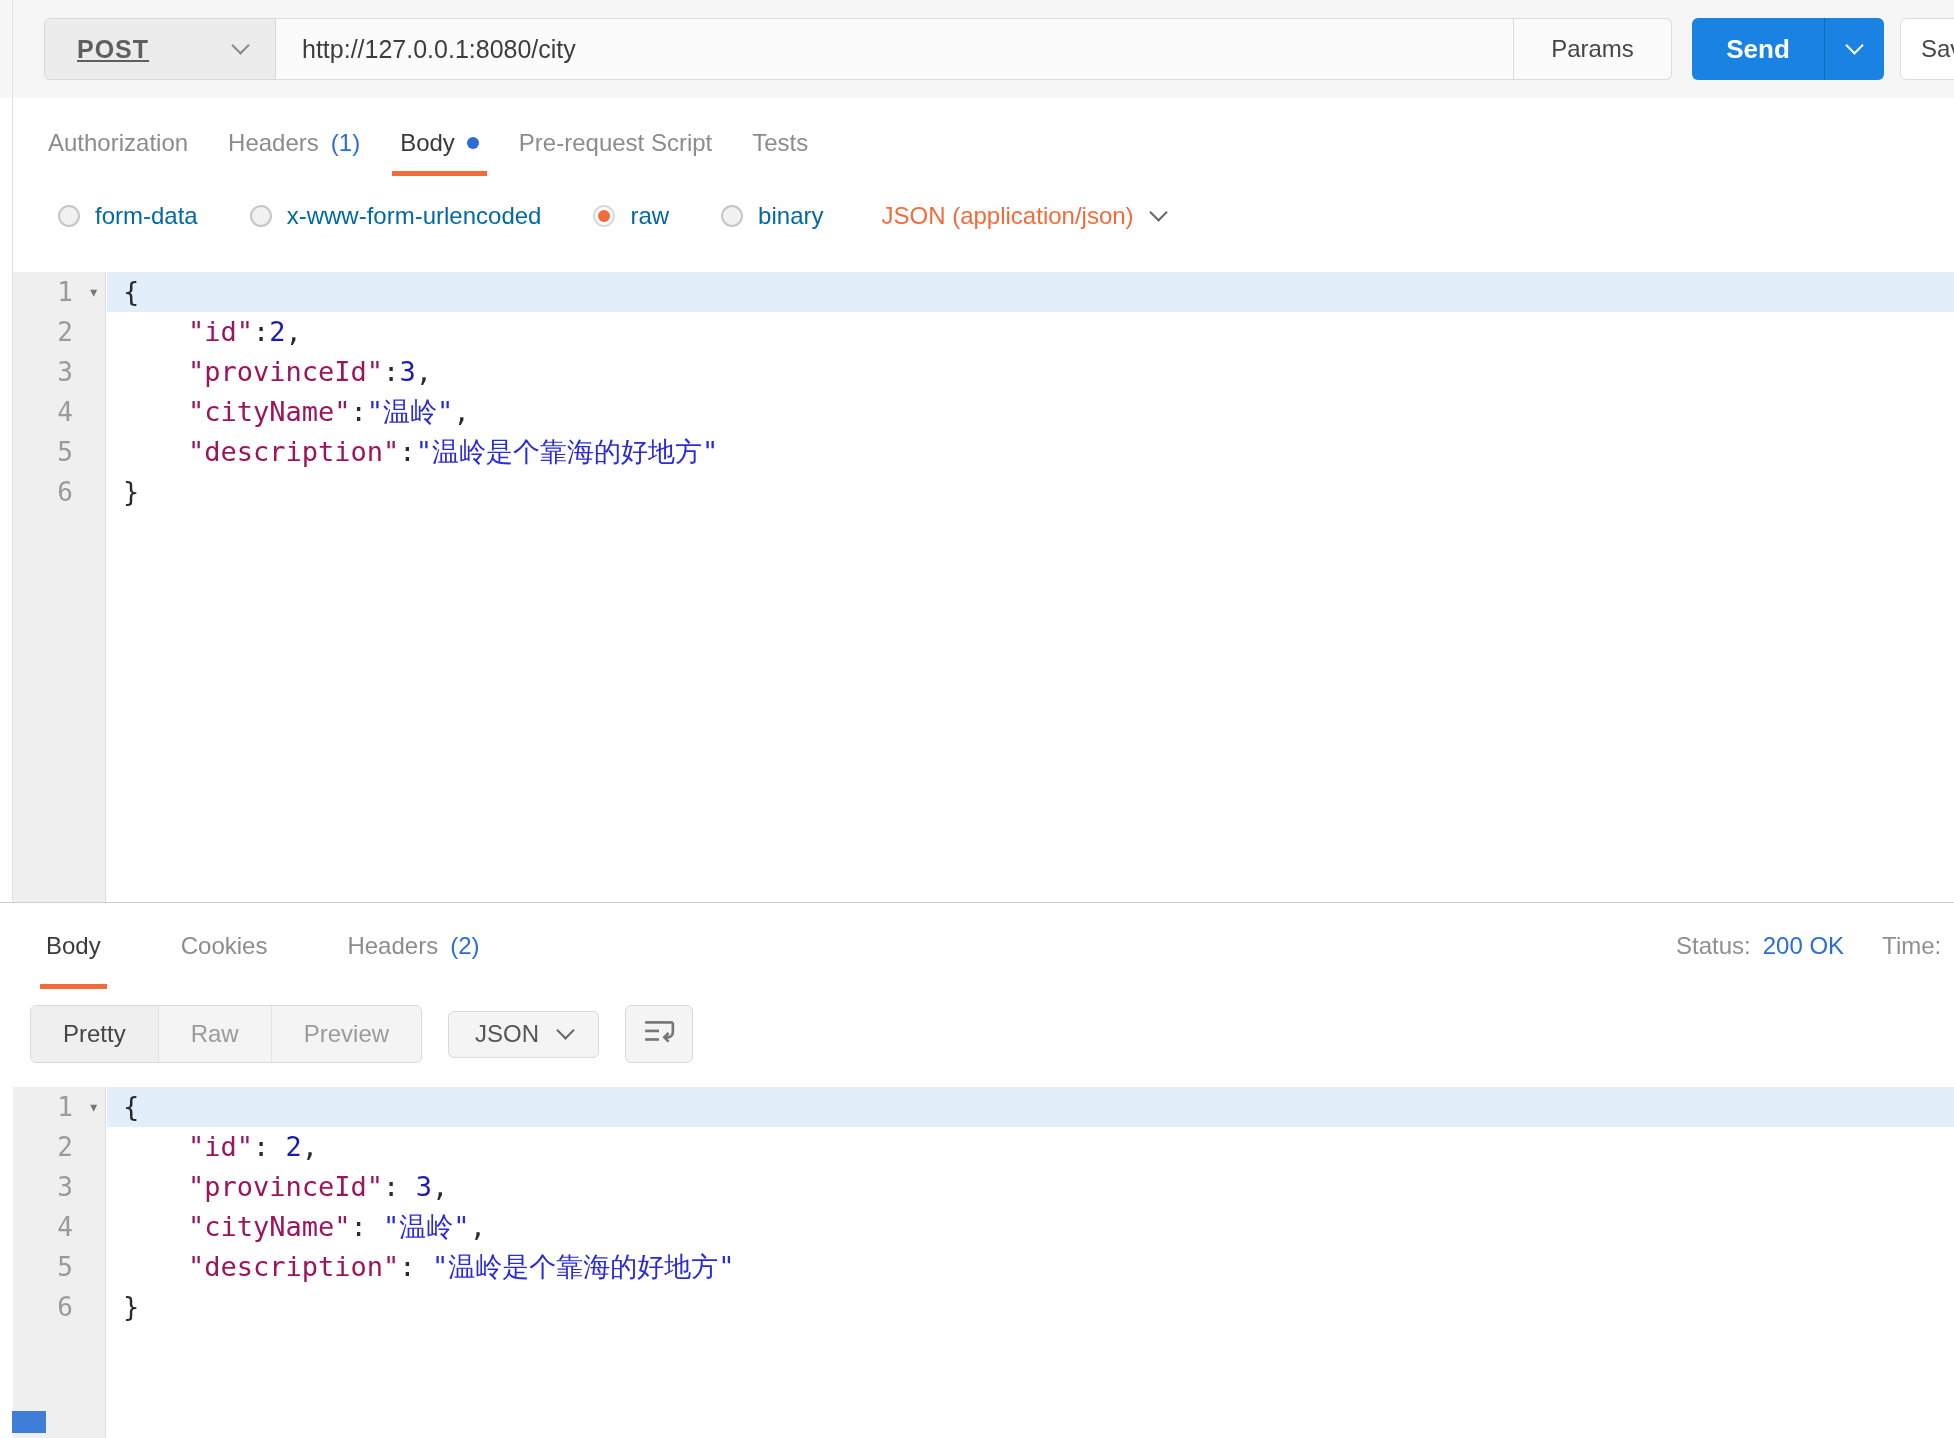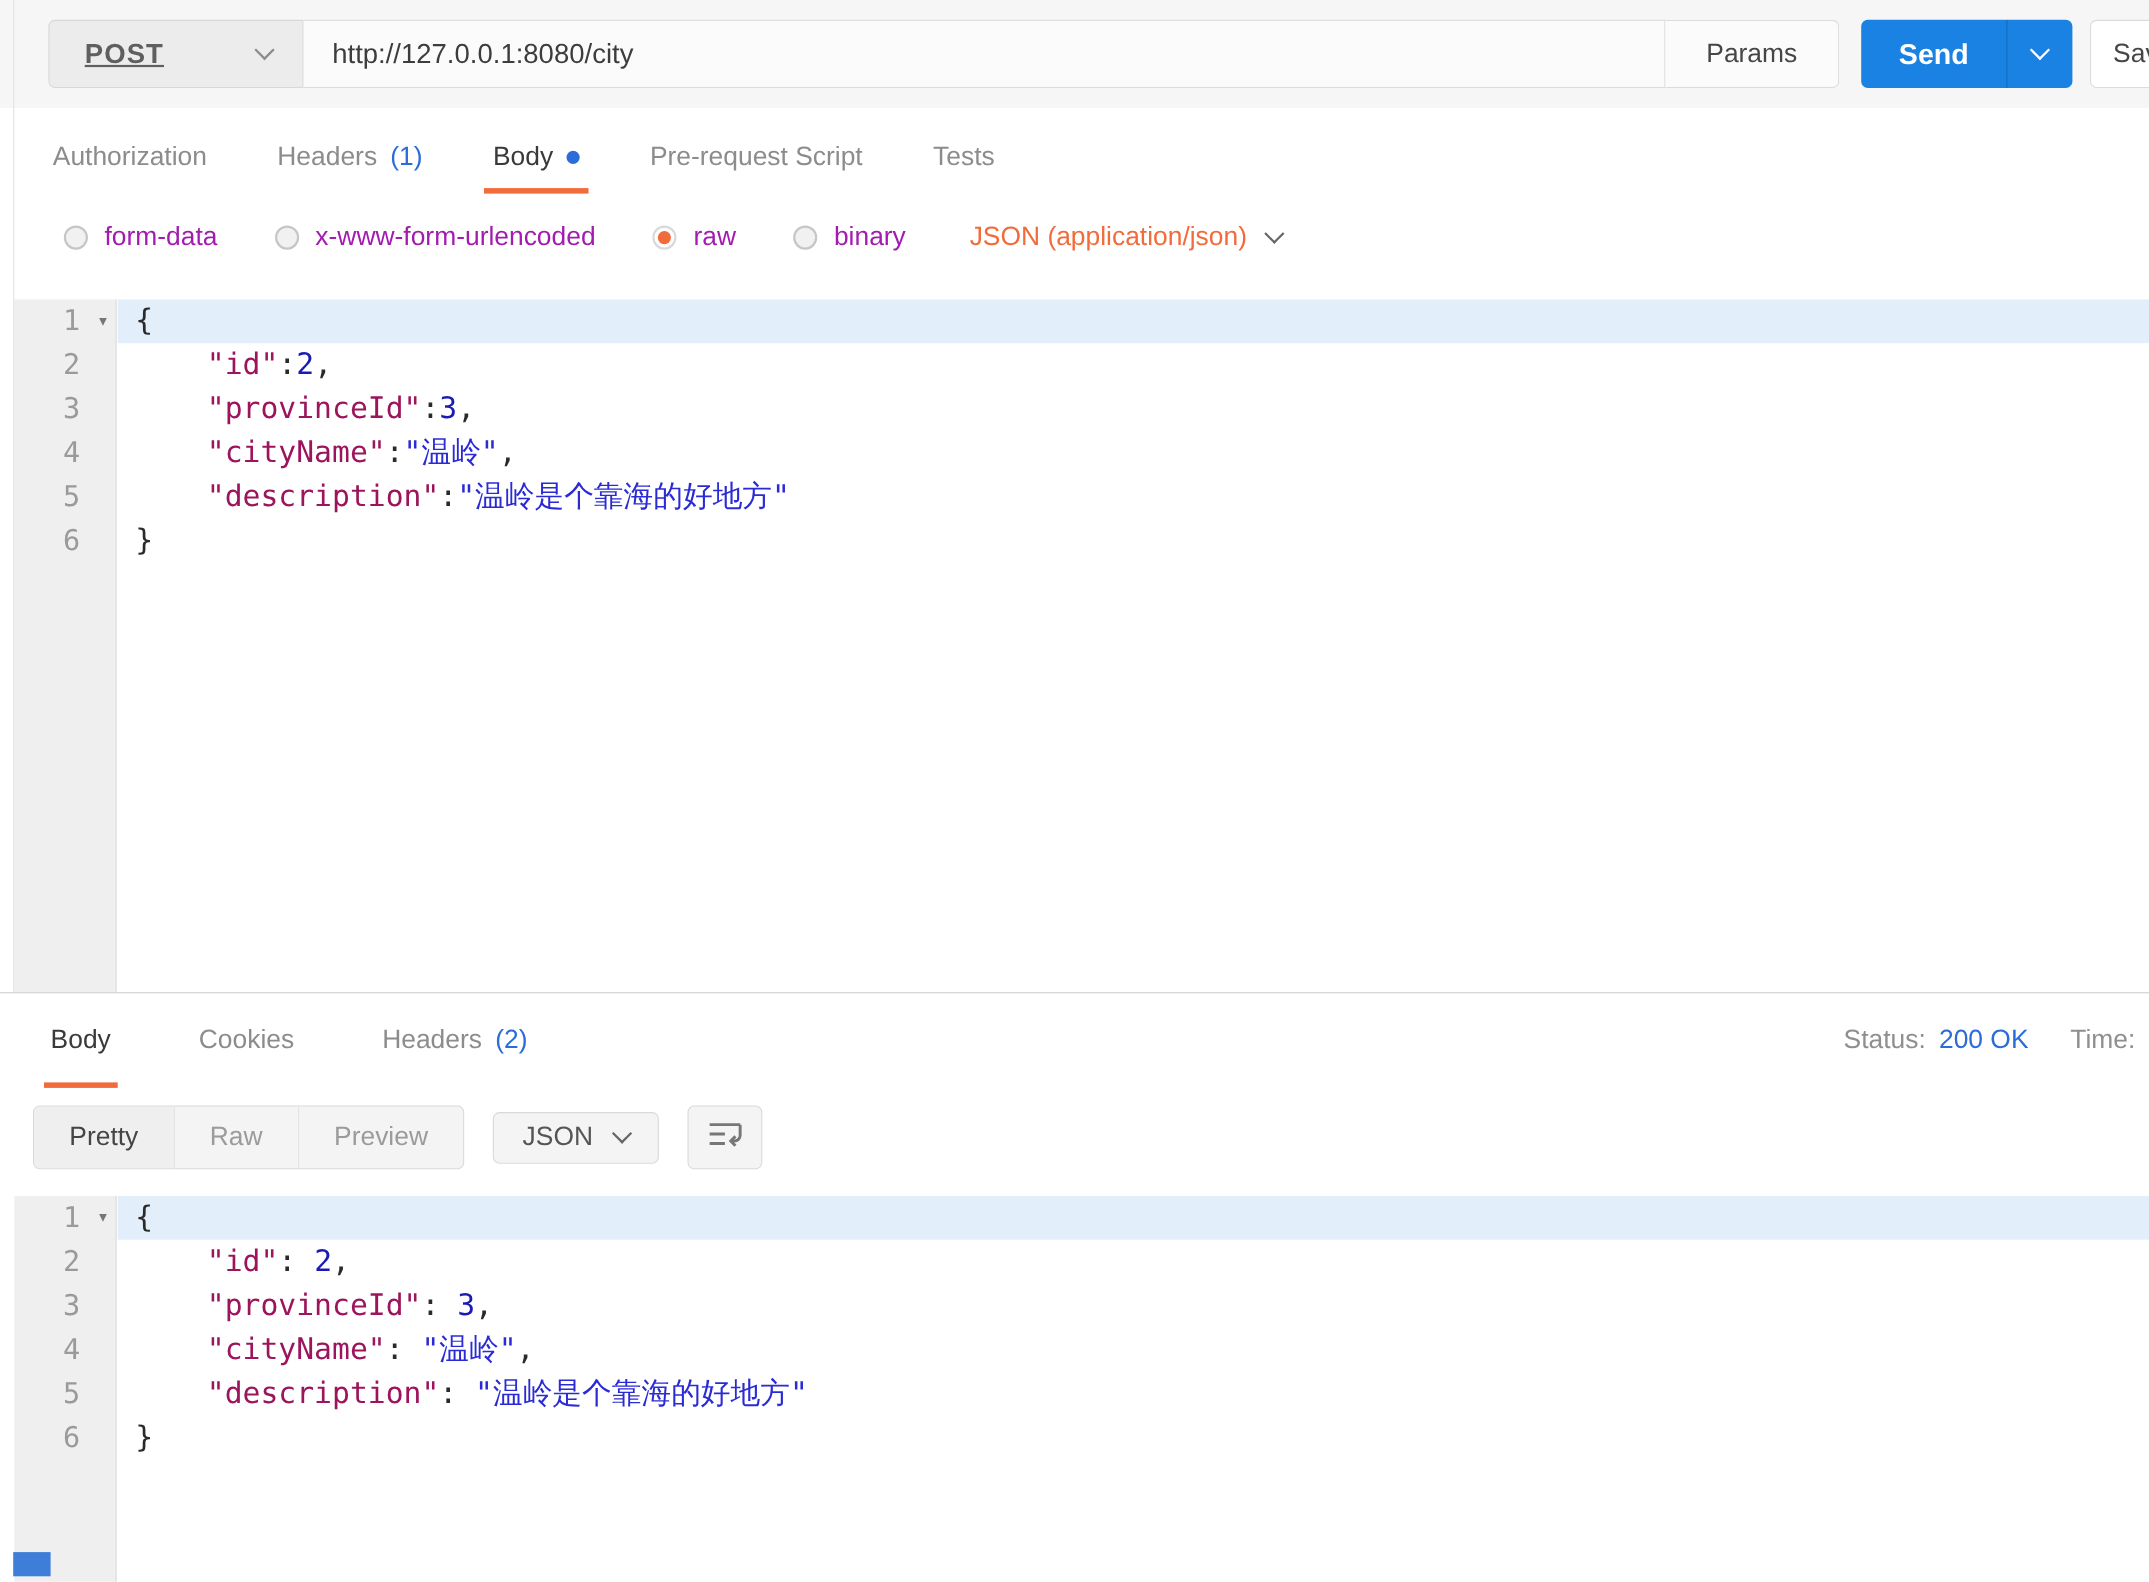--- a/index.html
+++ b/index.html
@@ -32,32 +32,32 @@
   .save-btn { margin-left:16px; width:170px; height:62px; background:#fff; border:1px solid #dcdcdc;
     border-radius:6px; font-size:24px; color:#464646; display:flex; align-items:center;
     padding-left:20px; cursor:pointer; }
 
   .chev { width:13px; height:13px; border-right:2px solid #8a8a8a; border-bottom:2px solid #8a8a8a;
     display:inline-block; transform:rotate(45deg); margin-top:-8px; }
   .chev-white { border-color:#fff; }
   .chev-dark { border-color:#666; }
 
   
-  .req-tabs { display:flex; align-items:center; gap:64px; padding-left:48px; height:66px; margin-top:12px; }
+  .req-tabs { display:flex; align-items:center; gap:40px; padding-left:48px; height:66px; margin-top:12px; }
   .tab { position:relative; height:66px; display:flex; align-items:center; gap:12px;
     font-size:24px; color:#8c8c8c; cursor:pointer; }
   .tab.active { color:#3a3a3a; }
   .tab.active::after { content:""; position:absolute; left:-8px; right:-8px; bottom:0;
     height:5px; background:#f26b3a; }
   .count { color:#2b6cd9; }
   .dot { width:12px; height:12px; border-radius:50%; background:#2b6cd9; }
 
   
   .modes { display:flex; align-items:center; gap:52px; padding-left:58px; height:44px; margin-top:18px; }
-  .mode { display:flex; align-items:center; gap:15px; font-size:24px; color:#a21caf; cursor:pointer; }
+  .mode { display:flex; align-items:center; gap:15px; font-size:24px; color:#0369a1; cursor:pointer; }
   .radio { width:22px; height:22px; border-radius:50%; border:2px solid #c6c6c6; background:#f1f1f1;
     position:relative; }
   .mode.selected .radio { background:#fff; border-color:#d9d9d9; }
   .mode.selected .radio::after { content:""; position:absolute; inset:3px; border-radius:50%;
     background:#f26b3a; }
   .ctype { margin-left:6px; display:flex; align-items:center; gap:18px; font-size:24px;
     color:#f26b3a; cursor:pointer; }
 
   
   .editor { position:relative; margin-top:34px; height:630px; background:#fff; overflow:hidden; }

